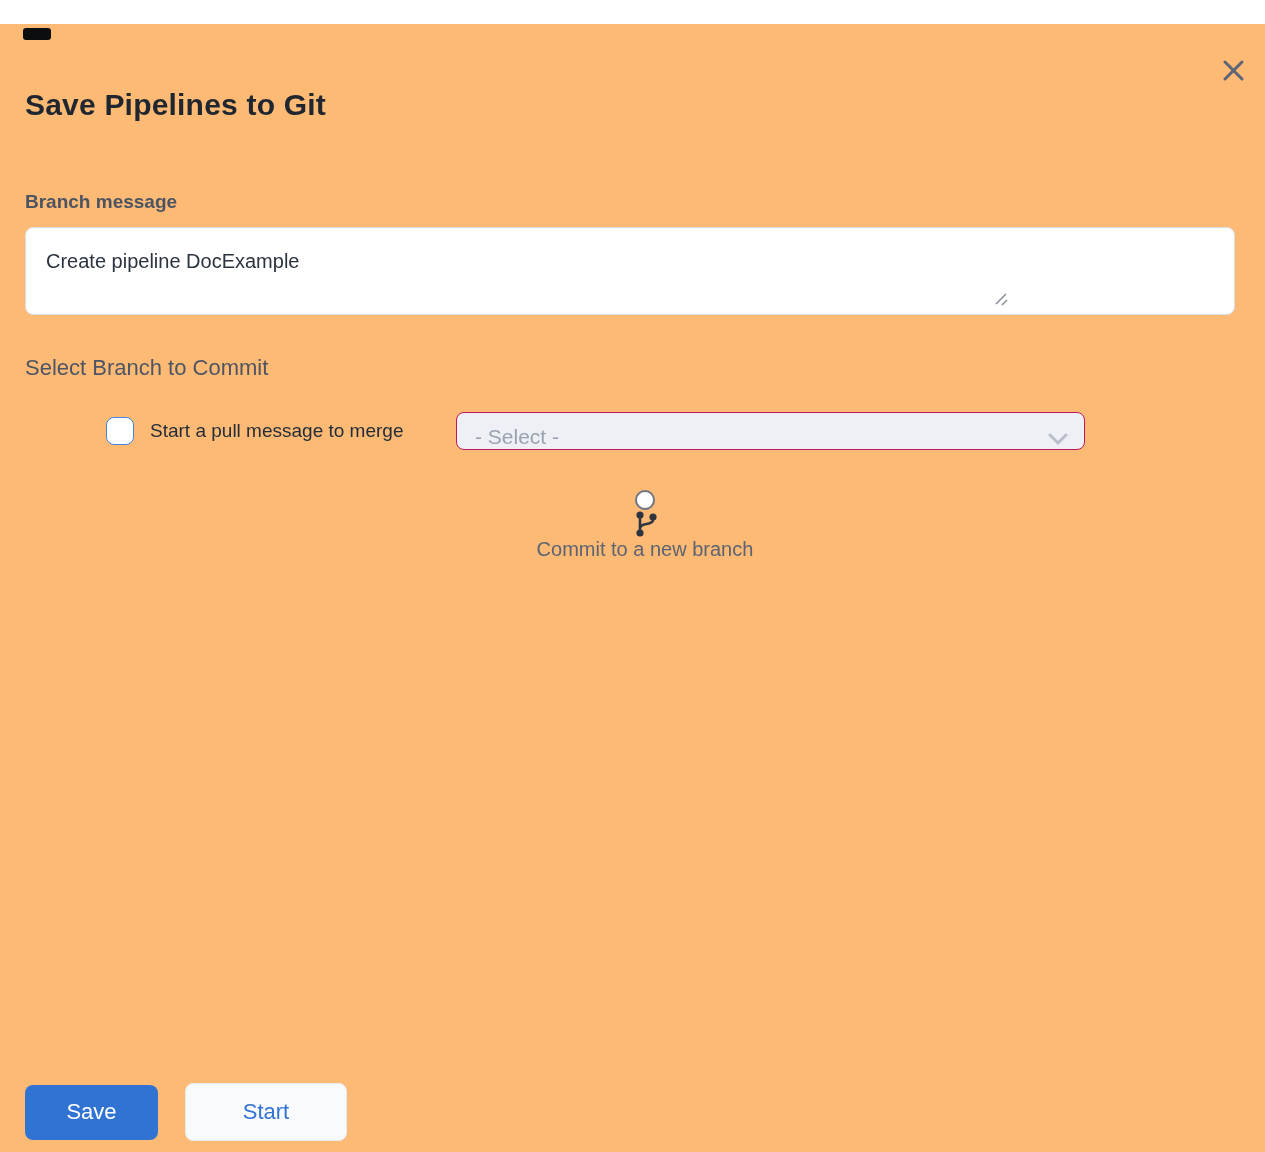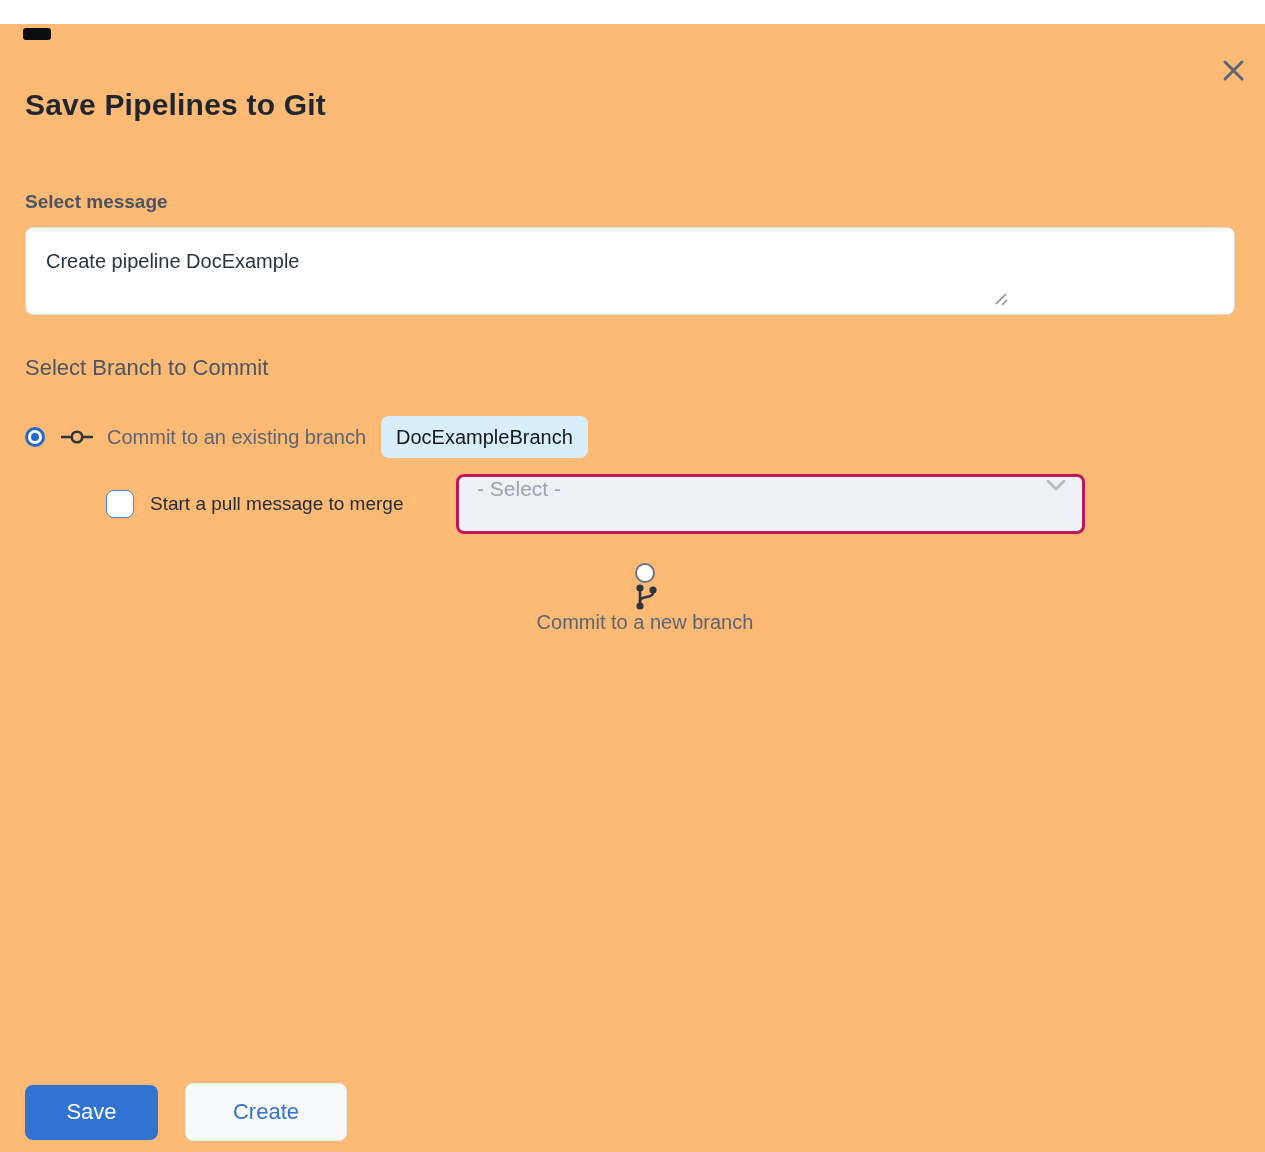--- a/index.html
+++ b/index.html
@@ -146,26 +146,26 @@
   .checkbox-label {
     margin-left: 16px;
     width: 306px;
     font-size: 19px;
     color: #252d3a;
     white-space: nowrap;
     cursor: pointer;
   }
   .select-box {
     width: 629px;
-    height: 60px;
+    height: 38px;
     background: #eef0f5;
-    border: 3px solid #be185d;
-    border-radius: 8px;
-    display: flex;
-    align-items: flex-start;
+    border: 1px solid #be185d;
+    border-radius: 8px;
+    display: flex;
+    align-items: flex-end;
     padding: 0 16px 0 18px;
     cursor: pointer;
   }
   .select-placeholder {
     flex: 1 1 auto;
     font-size: 21px;
     color: #9aa2b1;
     white-space: nowrap;
   }
   .footer {
@@ -208,46 +208,34 @@
     <span>
       <svg width="23" height="23" viewBox="0 0 23 23">
         <line x1="3" y1="3" x2="20" y2="20" stroke="#5c6577" stroke-width="3" stroke-linecap="round"></line>
         <line x1="20" y1="3" x2="3" y2="20" stroke="#5c6577" stroke-width="3" stroke-linecap="round"></line>
       </svg>
     </span>
   </button>
 
   <h1 class="dialog-title">Save Pipelines to Git</h1>
 
-  <div class="field-label">Select message</div>
+  <div class="field-label">Branch message</div>
 
   <div class="textarea-wrap">
     <textarea class="commit-textarea" spellcheck="false" style="">Create pipeline DocExample</textarea>
     <span class="resize-grip">
       <svg width="14" height="14" viewBox="0 0 14 14">
         <line x1="2" y1="12" x2="12" y2="2" stroke="#8a8f99" stroke-width="1.6"></line>
         <line x1="8" y1="13" x2="13" y2="8" stroke="#8a8f99" stroke-width="1.6"></line>
       </svg>
     </span>
   </div>
 
   <h2 class="section-heading">Select Branch to Commit</h2>
 
-  <div class="row row-existing">
-    <span class="radio checked"></span>
-    <span class="row-icon commit-icon-box">
-      <svg width="32" height="16" viewBox="0 0 32 16">
-        <line x1="1" y1="8" x2="9" y2="8" stroke="#2e3440" stroke-width="2.6" stroke-linecap="round"></line>
-        <circle cx="16" cy="8" r="5.3" fill="none" stroke="#2e3440" stroke-width="2.6"></circle>
-        <line x1="23" y1="8" x2="31" y2="8" stroke="#2e3440" stroke-width="2.6" stroke-linecap="round"></line>
-      </svg>
-    </span>
-    <span class="radio-label">Commit to an existing branch</span>
-    <span class="branch-badge">DocExampleBranch</span>
-  </div>
 
   <div class="row row-pr">
     <span class="checkbox"></span>
     <span class="checkbox-label">Start a pull message to merge</span>
     <div class="select-box">
       <span class="select-placeholder">- Select -</span>
       <span>
         <svg width="20" height="12" viewBox="0 0 20 12">
           <polyline points="2,2 10,10 18,2" fill="none" stroke="#b8bfca" stroke-width="3" stroke-linecap="round" stroke-linejoin="round"></polyline>
         </svg>
@@ -264,16 +252,16 @@
         <circle cx="20" cy="7" r="3.6" fill="#2e3440"></circle>
         <path d="M7 5 L7 23" fill="none" stroke="#2e3440" stroke-width="2.6"></path>
         <path d="M20 10 C20 15.5, 7 12.5, 7 18" fill="none" stroke="#2e3440" stroke-width="2.6"></path>
       </svg>
     </span>
     <span class="radio-label">Commit to a new branch</span>
   </div>
 
   <div class="footer">
     <button class="btn btn-save">Save</button>
-    <button class="btn btn-cancel">Create</button>
+    <button class="btn btn-cancel">Start</button>
   </div>
 
 </div>
 
 </body></html>

